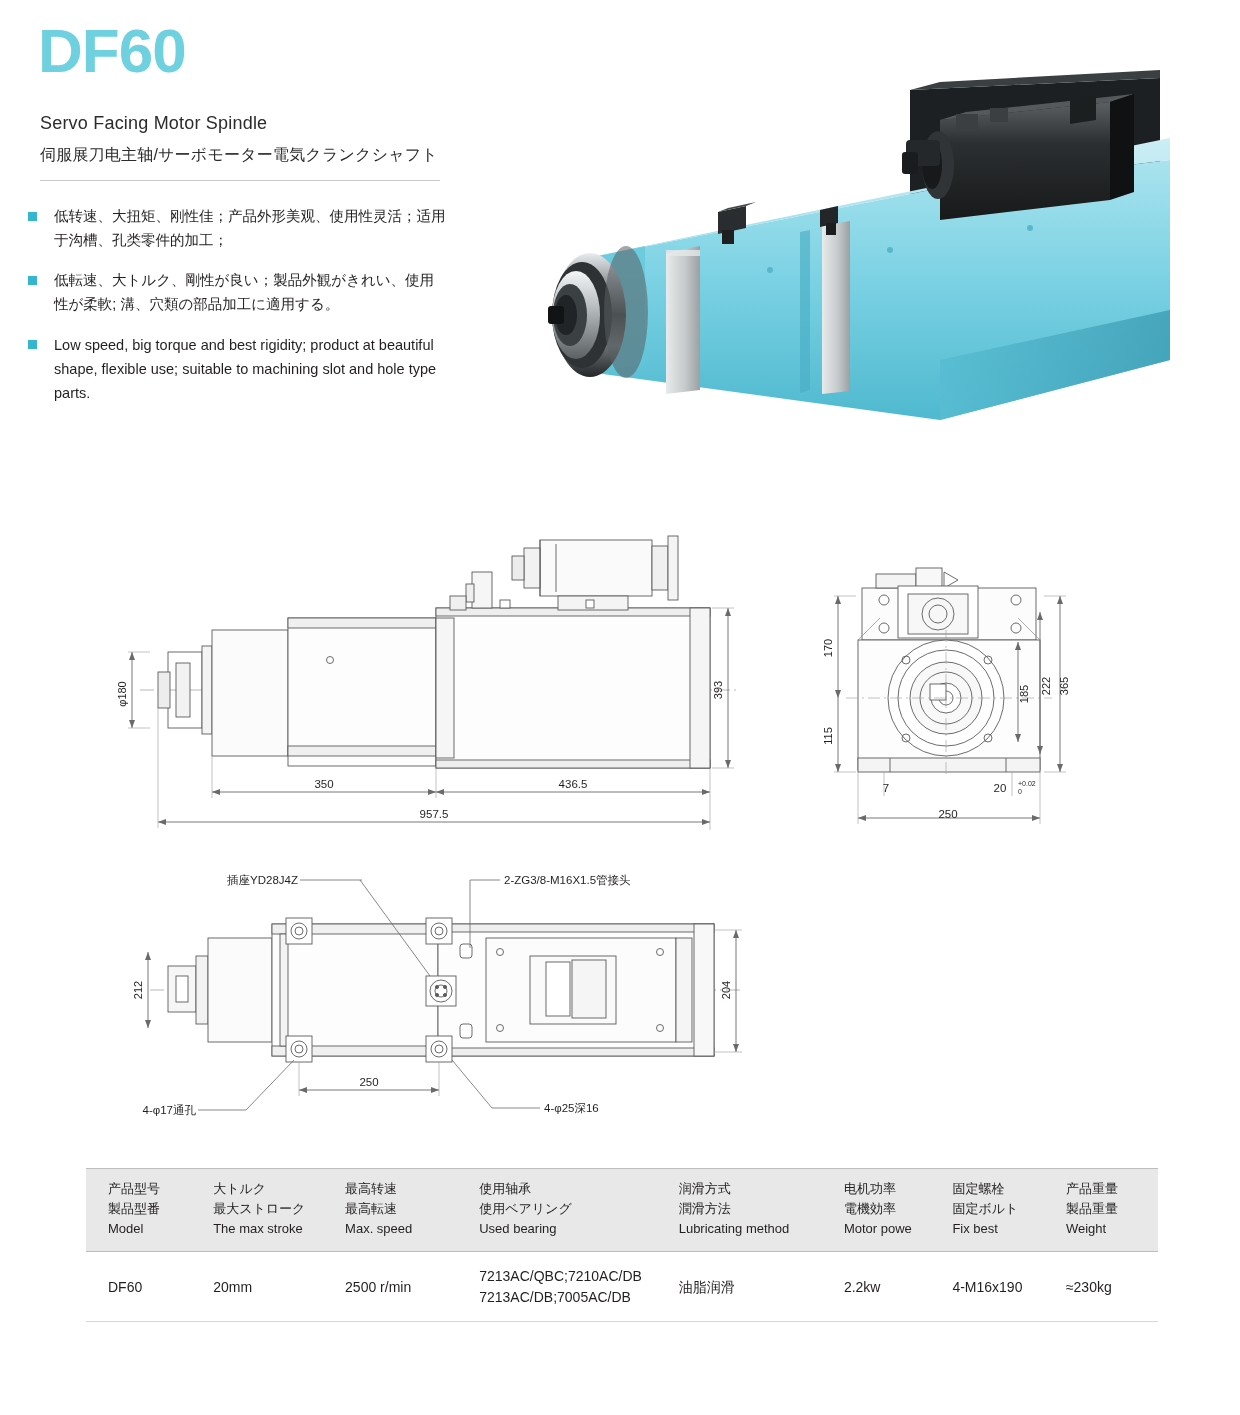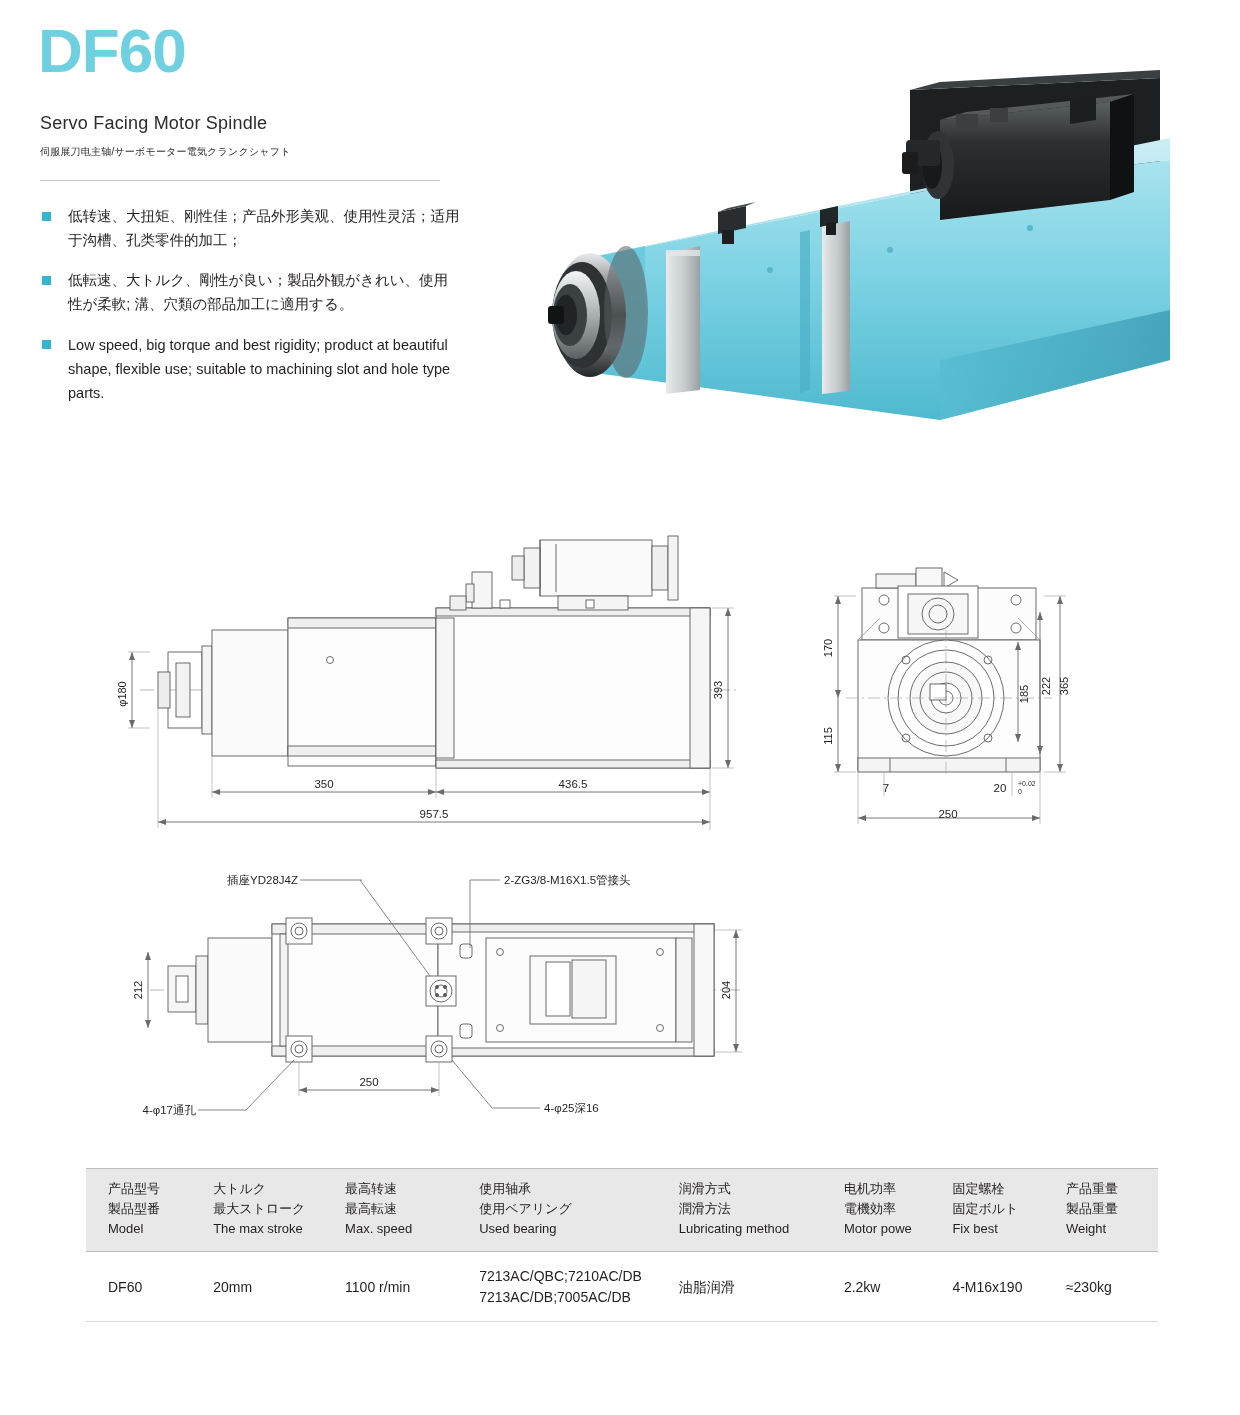--- a/index.html
+++ b/index.html
@@ -15,28 +15,28 @@
     position:absolute;left:38px;top:20px;
     font-size:62px;font-weight:bold;color:#6fd0e0;
     letter-spacing:-1px;line-height:1;
   }
   .subtitle-en{
     position:absolute;left:40px;top:113px;
     font-size:18px;font-weight:normal;color:#2b2b2b;letter-spacing:.2px;
   }
   .subtitle-cn{
     position:absolute;left:40px;top:145px;
-    font-size:10px;color:#2b2b2b;letter-spacing:.2px;
+    font-size:16px;color:#2b2b2b;letter-spacing:.2px;
   }
   .rule{
     position:absolute;left:40px;top:180px;width:400px;height:1px;background:#c9c9c9;
   }
 
   
-  .bullets{position:absolute;left:42px;top:205px;width:420px;}
+  .bullets{position:absolute;left:28px;top:205px;width:420px;}
   .bullet{position:relative;margin-bottom:16px;padding-left:26px;}
   .bullet .sq{
     position:absolute;left:0;top:7px;width:9px;height:9px;background:#35b6cf;
   }
   .bullet .txt{font-size:14.5px;line-height:1.65;color:#231f20;}
   .bullet.en .txt{font-size:14.5px;line-height:1.68;}
 
   
   .photo{position:absolute;left:470px;top:60px;width:730px;height:400px;}
 
@@ -457,21 +457,21 @@
 Fix best</th>
         <th class="c-weight">产品重量
 製品重量
 Weight</th>
       </tr>
     </thead>
     <tbody>
       <tr>
         <td>DF60</td>
         <td>20mm</td>
-        <td>1100 r/min</td>
+        <td>2500 r/min</td>
         <td class="small-b">7213AC/QBC;7210AC/DB
 7213AC/DB;7005AC/DB</td>
         <td>油脂润滑</td>
         <td>2.2kw</td>
         <td>4-M16x190</td>
         <td>≈230kg</td>
       </tr>
     </tbody>
   </table>
 

